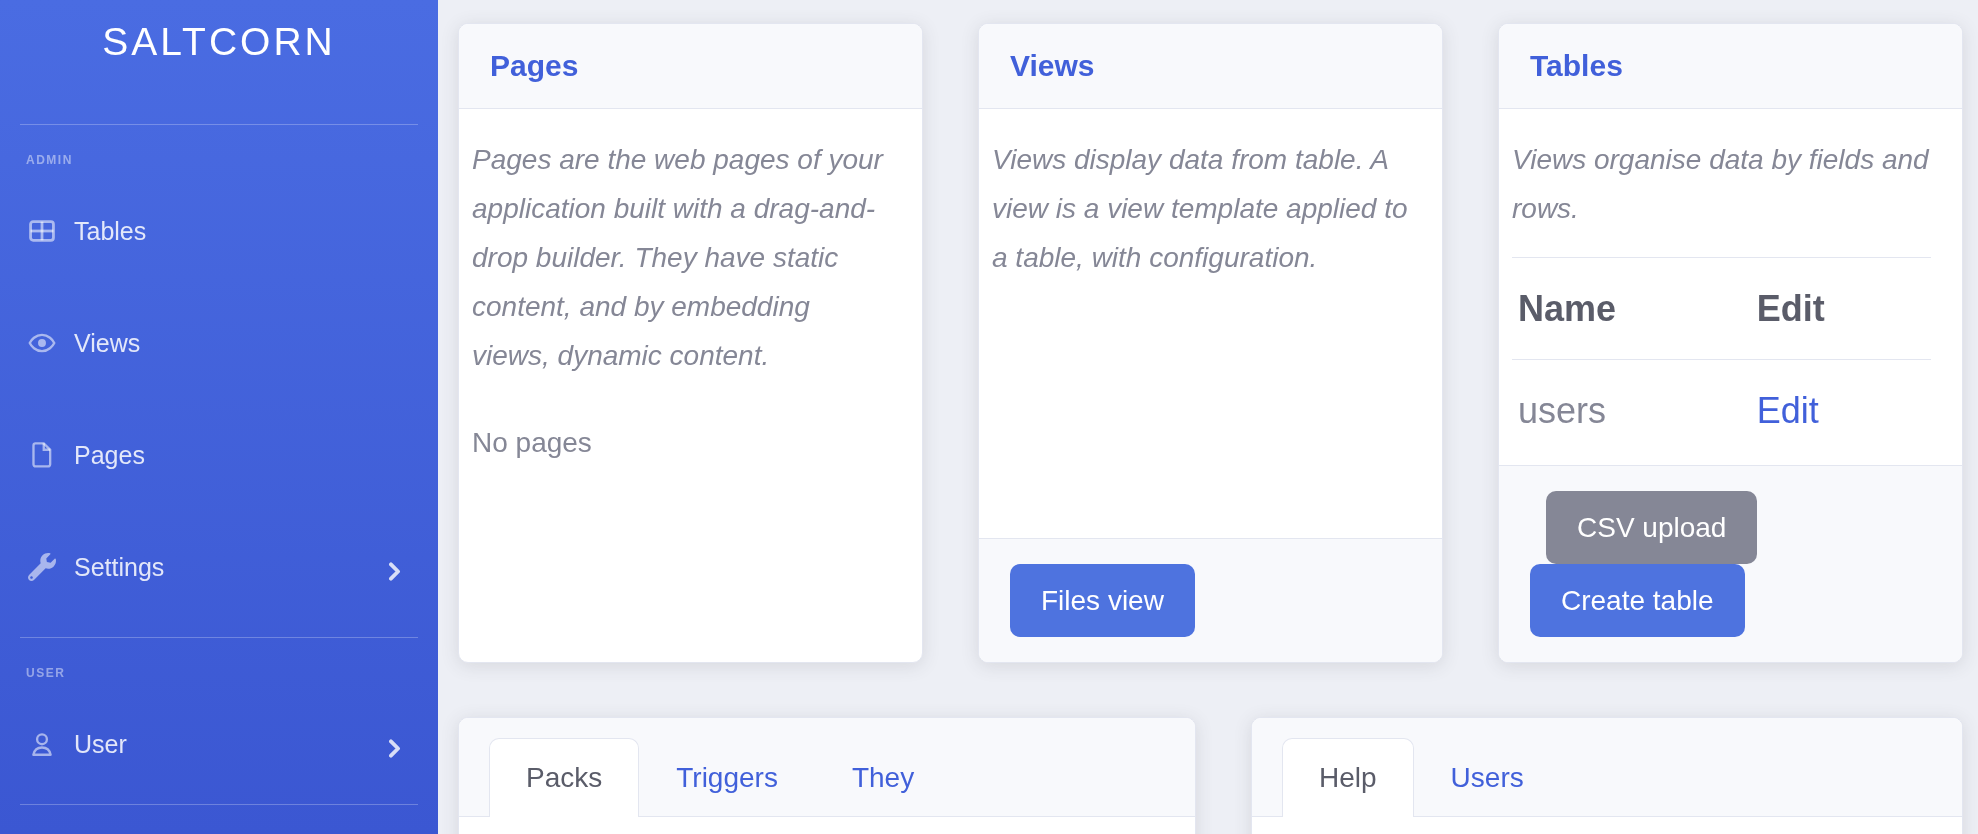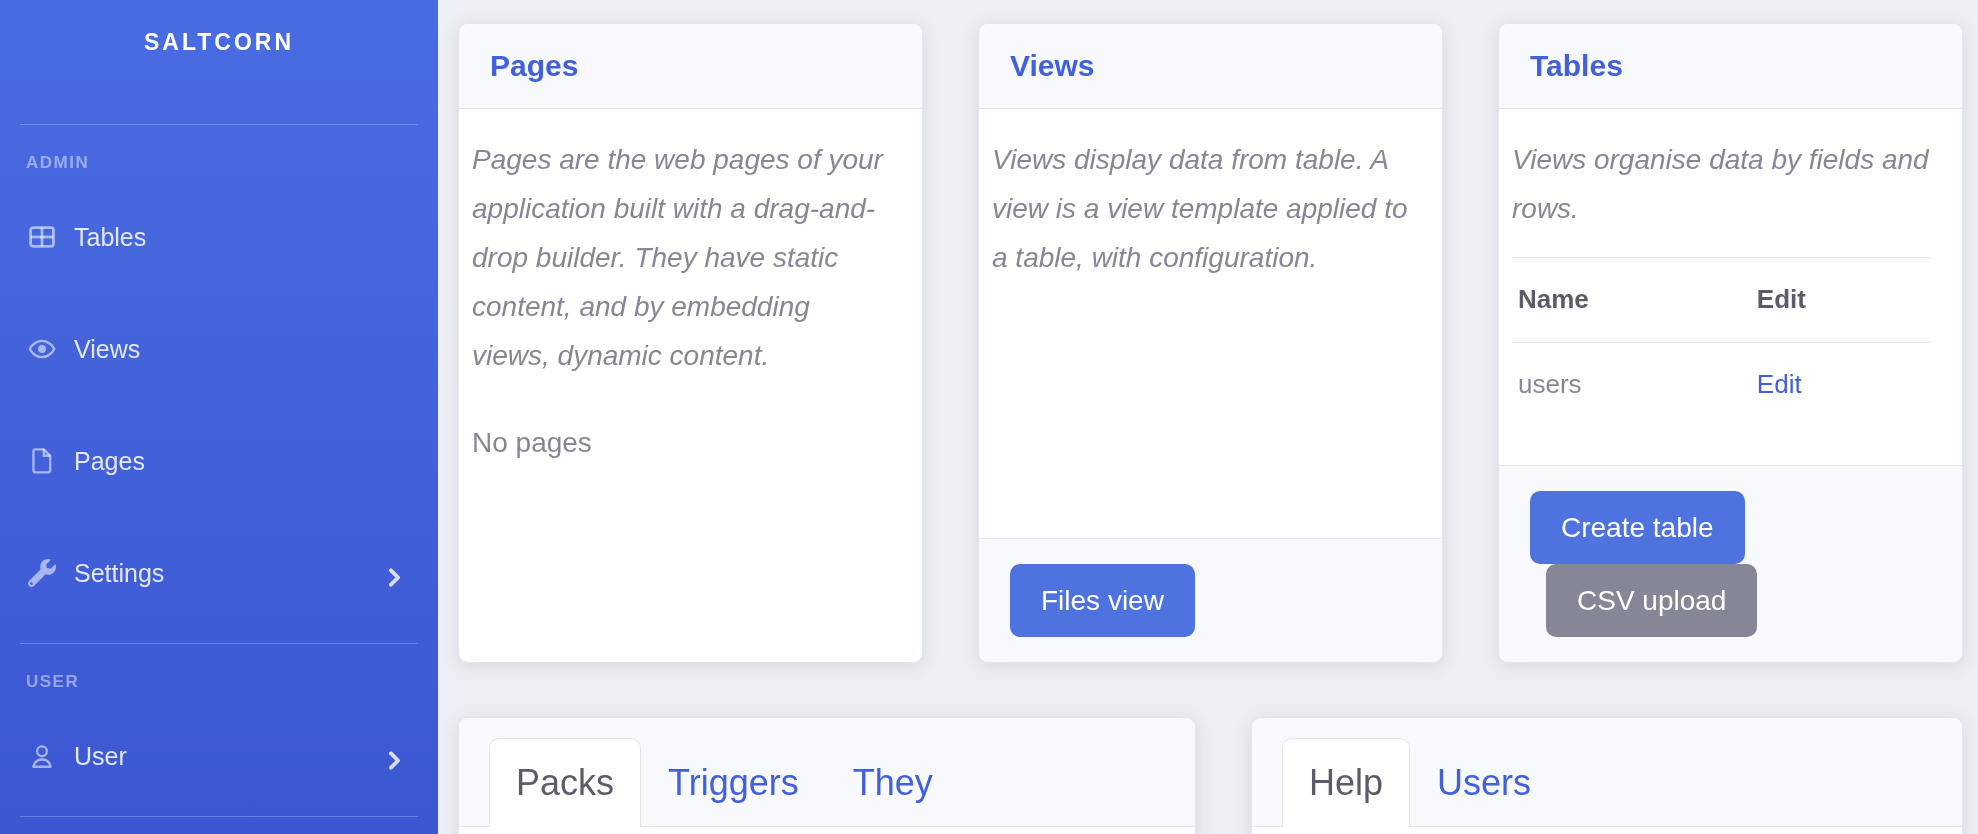--- a/index.html
+++ b/index.html
@@ -11,31 +11,31 @@
   .app { display: flex; width: 100%; height: 100%; }
 
   
   .sidebar {
     flex: 0 0 438px; width: 438px; height: 100%;
     background: linear-gradient(180deg, #4a6ce2 0%, #3b57d2 100%);
     color: #fff;
   }
   .brand {
     height: 84px; display: flex; align-items: center; justify-content: center;
-    font-size: 23px; font-weight: bold; letter-spacing: 3px; cursor: pointer; text-align: right;
+    font-size: 39px; font-weight: normal; letter-spacing: 3px; cursor: pointer; text-align: right;
   }
   .sb-divider {
     border: none; border-top: 1px solid rgba(255,255,255,.25);
     margin: 40px 20px 0 20px;
   }
   .sb-divider.mid { margin-top: 14px; }
   .sb-divider.end { margin-top: 4px; }
   .section-label {
     margin: 28px 18px 8px 26px;
-    font-size: 17px; font-weight: bold; letter-spacing: 1.5px;
+    font-size: 12px; font-weight: bold; letter-spacing: 1.5px;
     color: rgba(255,255,255,.45);
   }
   .nav-item {
     height: 112px; display: flex; align-items: center;
     padding: 0 24px 0 27px; position: relative;
     font-size: 25px; color: rgba(255,255,255,.85); cursor: pointer;
   }
   .nav-item .icon {
     width: 30px; height: 28px; margin-right: 17px; flex: 0 0 30px;
     color: rgba(255,255,255,.55); display: flex; align-items: center; justify-content: center;
@@ -72,36 +72,36 @@
     display: inline-block; border: none; border-radius: 10px;
     font-family: inherit; font-size: 28px; color: #fff;
     padding: 17px 31px; cursor: pointer; line-height: 1.4;
   }
   .btn-primary { background: #4e73df; }
   .btn-secondary { background: #858796; }
   .btn-stack { display: flex; flex-direction: column; align-items: flex-start; }
   .btn-stack .btn-secondary { margin-left: 16px; }
 
   
-  .data-table { width: 100%; border-collapse: collapse; font-size: 26px; margin-top: 8px; }
+  .data-table { width: 100%; border-collapse: collapse; font-size: 36px; margin-top: 8px; }
   .data-table th {
     text-align: left; font-weight: bold; color: #5a5c69;
     padding: 19px 6px; border-top: 1px solid #e3e6f0; border-bottom: 1px solid #e3e6f0;
   }
   .data-table th:first-child { width: 57%; }
   .data-table td { text-align: left; padding: 19px 6px; color: #858796; }
   a.link { color: #4160da; text-decoration: none; cursor: pointer; }
 
   
   .tabs-header {
     background: #f8f9fc; border-bottom: 1px solid #e3e6f0;
     padding: 20px 20px 0 30px; display: flex; align-items: flex-end;
   }
   .tab {
-    font-size: 36px; padding: 23px 26px; margin-bottom: -1px;
+    font-size: 28px; padding: 23px 36px; margin-bottom: -1px;
     border: 1px solid transparent; border-bottom: none;
     border-radius: 10px 10px 0 0; cursor: pointer; color: #4160da;
   }
   .tab.active { background: #fff; border-color: #e3e6f0; color: #5a5c69; }
   .tabs-body { background: #fff; flex: 1; }
 </style>
 </head>
 <body>
 
 <div class="app">
@@ -221,22 +221,22 @@
             <tbody>
               <tr>
                 <td>users</td>
                 <td><a class="link">Edit</a></td>
               </tr>
             </tbody>
           </table>
         </div>
         <div class="card-footer">
           <div class="btn-stack">
+            <button class="btn btn-secondary">CSV upload</button>
             <button class="btn btn-primary">Create table</button>
-            <button class="btn btn-secondary">CSV upload</button>
           </div>
         </div>
       </section>
     </div>
 
     <div class="row2">
 
       <section class="card">
         <div class="tabs-header">
           <div class="tab active">Packs</div>

